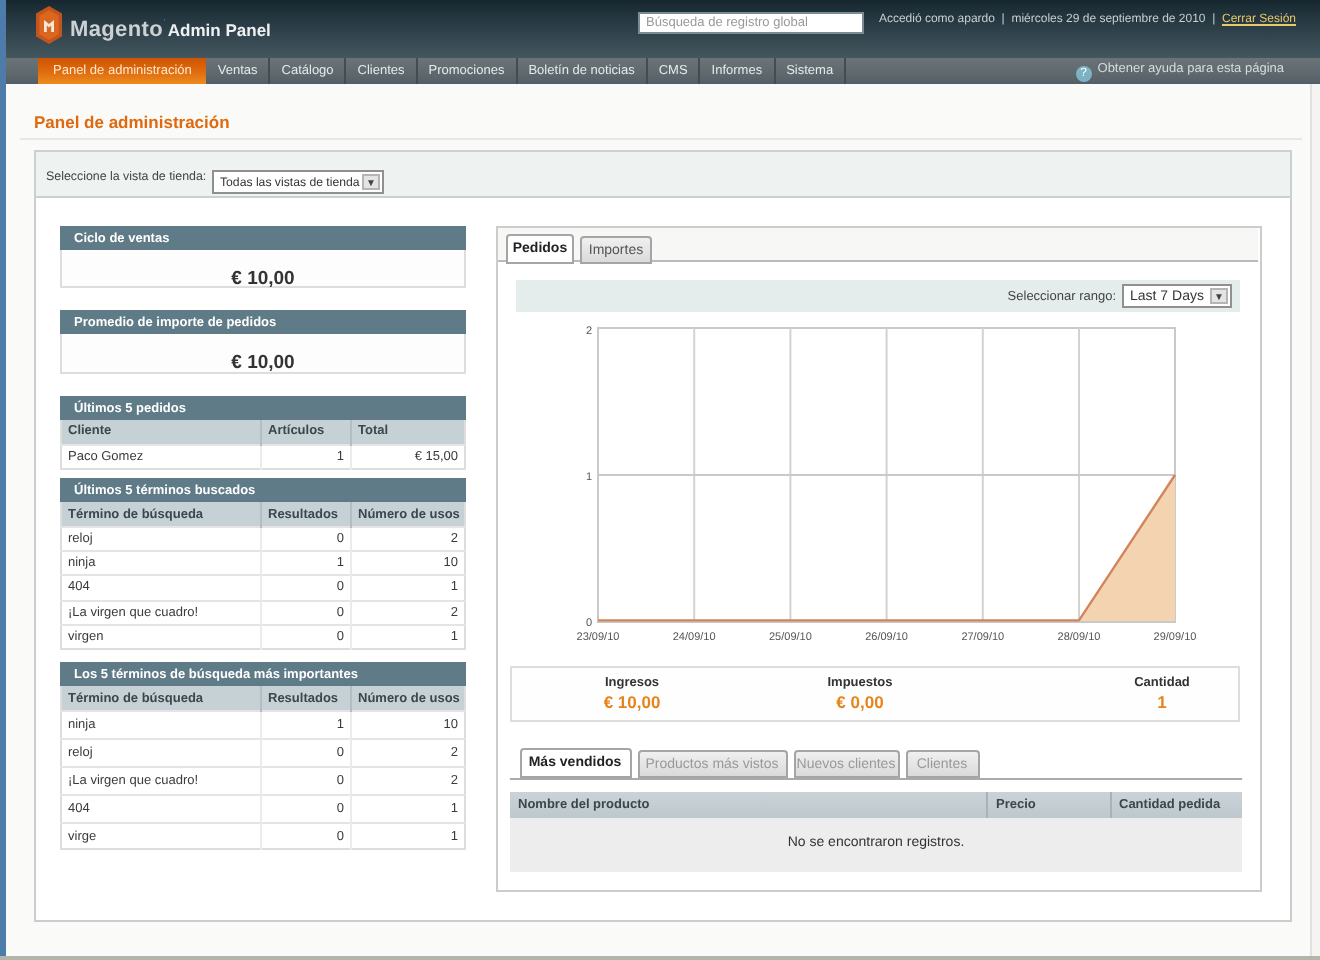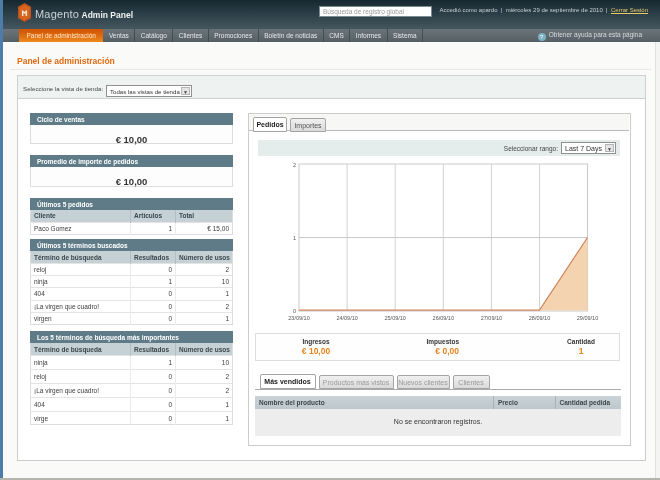--- a/index.html
+++ b/index.html
@@ -8,21 +8,21 @@
   .abs { position:absolute; }
 
   #leftedge { left:0; top:0; width:3px; height:480px; background:#4d7cab; }
   #footstrip { left:0; top:478px; width:660px; height:2px; background:#b3b5ab; }
   #rightcol { left:655px; top:42px; width:5px; height:436px; background:#f4f4f2; border-left:1px solid #e0e0de; }
 
   
   #header { left:3px; top:0; width:657px; height:29px;
     background:linear-gradient(180deg,#16272f 0%,#2d4049 50%,#44565e 100%); }
   #logo { left:17.5px; top:3px; height:22px; color:#c9cdd0; white-space:nowrap; }
-  #logo .mag { font-size:11px; font-family:"Liberation Sans", sans-serif; font-weight:normal; color:#ccd1d4; letter-spacing:0.2px; }
+  #logo .mag { font-size:11px; font-family:"Liberation Sans", sans-serif; font-weight:bold; color:#ccd1d4; letter-spacing:0.2px; }
   #logo .sup { font-size:4px; color:#9aa3a8; vertical-align:7px; }
   #logo .adm { font-size:8.5px; font-weight:bold; color:#eef1f2; margin-left:1px; }
   #search { left:319px; top:6px; width:113px; height:11px; background:#fff; border:1px solid #7c8b90;
     font-size:6.5px; color:#999; padding:1px 3px; overflow:hidden; white-space:nowrap; line-height:8px; }
   #hright { top:7px; right:12px; font-size:6px; color:#c6cfd2; white-space:nowrap; }
   #hright a { color:#e8c96a; text-decoration:underline; }
 
   
   #nav { left:3px; top:29px; width:657px; height:13px;
     background:linear-gradient(180deg,#6a7478 0%,#5f696e 55%,#545e66 100%); }
@@ -286,21 +286,21 @@
           <text x="254.5" y="160" font-size="5.5" fill="#555" text-anchor="middle">28/09/10</text>
           <text x="302.5" y="160" font-size="5.5" fill="#555" text-anchor="middle">29/09/10</text>
         </svg>
       </div>
 
       <div id="totals">
         <div class="cell" style="left:15px;width:90px;">
           <div class="tl">Ingresos</div>
           <div class="tv">€ 10,00</div>
         </div>
-        <div class="cell" style="left:113px;width:90px;text-align:right;">
+        <div class="cell" style="left:129px;width:90px;">
           <div class="tl">Impuestos</div>
           <div class="tv">€ 0,00</div>
         </div>
         <div class="cell" style="left:290px;width:70px;">
           <div class="tl">Cantidad</div>
           <div class="tv">1</div>
         </div>
       </div>
 
       <div class="tab on" style="left:10.5px; top:260px; width:56px;">Más vendidos</div>

